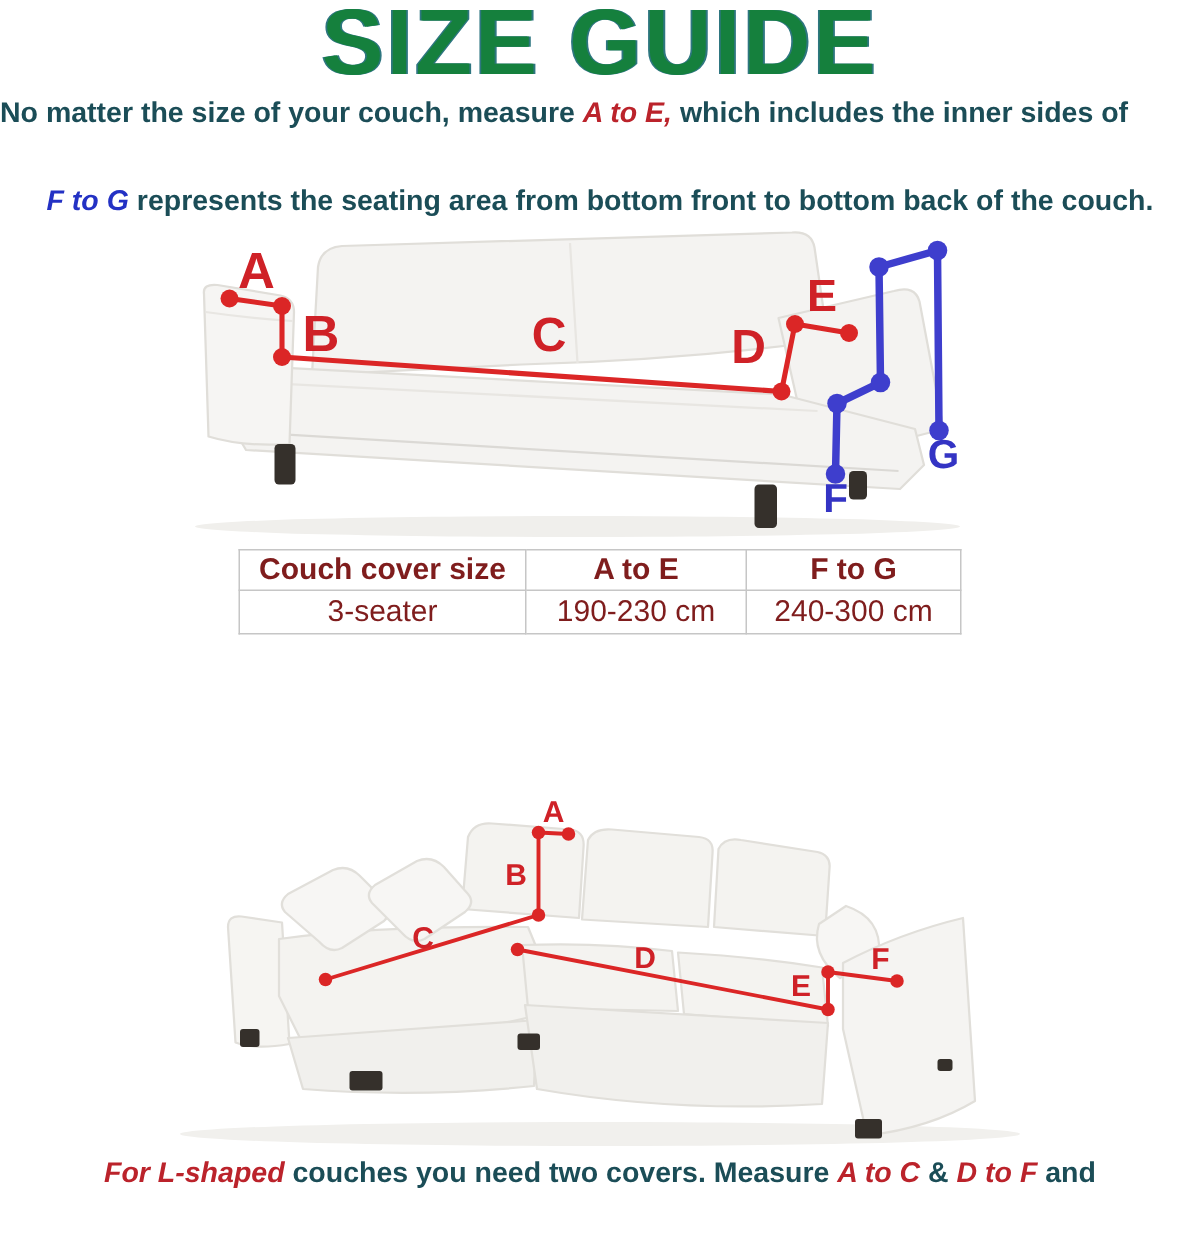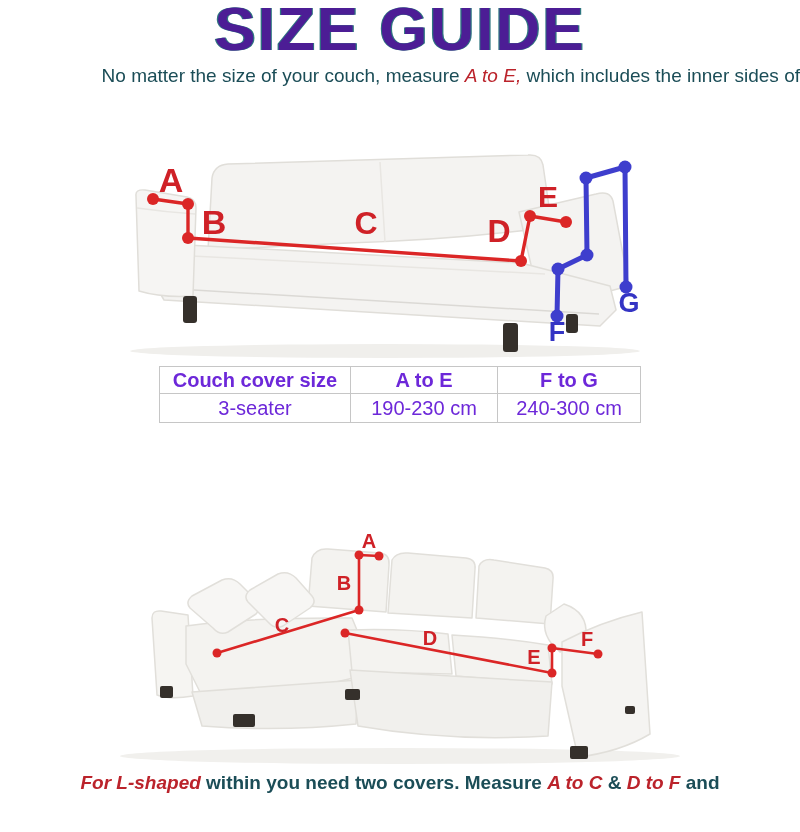--- a/index.html
+++ b/index.html
@@ -1,59 +1,60 @@
 <!DOCTYPE html>
 <html><head>
 <meta charset="utf-8">
 <style>
   html,body{margin:0;padding:0;background:#ffffff;}
   body{width:800px;height:832px;overflow:hidden;font-family:"Liberation Sans",sans-serif;}
   .page{position:relative;width:800px;height:832px;background:#fff;}
 
   .title{
     position:absolute;top:0;left:0;width:800px;margin:0;
-    text-align:center;color:#4c1d95;font-size:62px;font-weight:bold;
+    text-align:center;color:#15803d;font-size:62px;font-weight:bold;
     letter-spacing:2px;line-height:58px;
     text-shadow:1.2px 0 0 #2e7680,-1.2px 0 0 #2e7680;
   }
-  .intro1{position:absolute;top:62px;left:0;width:800px;text-align:right;
-    color:#1b4d57;font-weight:normal;font-size:19px;line-height:28px;margin:0;}
+  .intro1{position:absolute;top:62px;left:0;width:800px;text-align:left;
+    color:#1b4d57;font-weight:bold;font-size:19px;line-height:28px;margin:0;}
   .intro2{position:absolute;top:121px;left:0;width:800px;text-align:center;
     color:#1b4d57;font-weight:bold;font-size:19px;line-height:28px;margin:0;}
   .em-red{color:#bb232b;font-style:italic;}
   .em-blue{color:#2331c4;font-style:italic;}
 
   .svg1{position:absolute;top:146px;left:0;}
   .svg2{position:absolute;top:524px;left:0;}
 
   table.size{
     position:absolute;top:366px;left:159px;border-collapse:collapse;
     table-layout:fixed;width:481px;background:#fff;
   }
   table.size th,table.size td{
     border:1.5px solid #c6c6c6;text-align:center;vertical-align:middle;
-    color:#6d28d9;font-size:20px;padding:0 2px;white-space:nowrap;
+    color:#7f1d1d;font-size:20px;padding:0 2px;white-space:nowrap;
   }
   table.size th{font-weight:bold;height:26px;}
   table.size td{font-weight:normal;height:28px;}
 
   .footer{position:absolute;top:769px;left:0;width:800px;text-align:center;
     color:#1b4d57;font-weight:bold;font-size:19px;line-height:27px;margin:0;}
 
   .ann-label{font-family:"Liberation Sans",sans-serif;font-weight:bold;}
 </style>
 </head>
 <body>
 
 <div class="page">
 
   <h1 class="title">SIZE GUIDE</h1>
 
   <p class="intro1"><span>No matter the size of your couch, measure </span><span class="em-red">A to E,</span><span> which includes the inner sides of</span><br></p>
 
+  <p class="intro2"><span class="em-blue">F to G</span><span> represents the seating area from bottom front to bottom back of the couch.</span></p>
 
   <svg class="svg1" width="800" height="218" viewBox="0 0 800 218">
 
     <g fill="#f4f3f1" stroke="#e0ded9" stroke-width="1.5" stroke-linejoin="round">
       <ellipse cx="385" cy="205" rx="255" ry="7" fill="#f0efec" stroke="none"></ellipse>
 
       <path d="M212 32 Q214 19 228 18 L528 9 Q541 8 543 19 L552 81 Q455 94 348 97 L208 104 Z"></path>
       <path d="M380 16 L385 96" fill="none" stroke="#e8e6e2"></path>
 
       <path d="M519 66 L596 48 Q610 44 613 55 L629 140 L541 163 Z"></path>
@@ -193,15 +194,15 @@
     <g class="ann-label" text-anchor="middle" fill="#cf2127">
       <text x="369" y="24" font-size="20">A</text>
       <text x="344" y="66" font-size="20">B</text>
       <text x="282" y="108" font-size="20">C</text>
       <text x="430" y="121" font-size="20">D</text>
       <text x="534" y="140" font-size="20">E</text>
       <text x="587" y="122" font-size="20">F</text>
     </g>
   </svg>
 
-  <p class="footer"><span class="em-red">For L-shaped</span><span> within you need two covers. Measure </span><span class="em-red">A to C</span><span> &amp; </span><span class="em-red">D to F</span><span> and</span><br></p>
+  <p class="footer"><span class="em-red">For L-shaped</span><span> couches you need two covers. Measure </span><span class="em-red">A to C</span><span> &amp; </span><span class="em-red">D to F</span><span> and</span><br></p>
 
 </div>
 
 </body></html>

